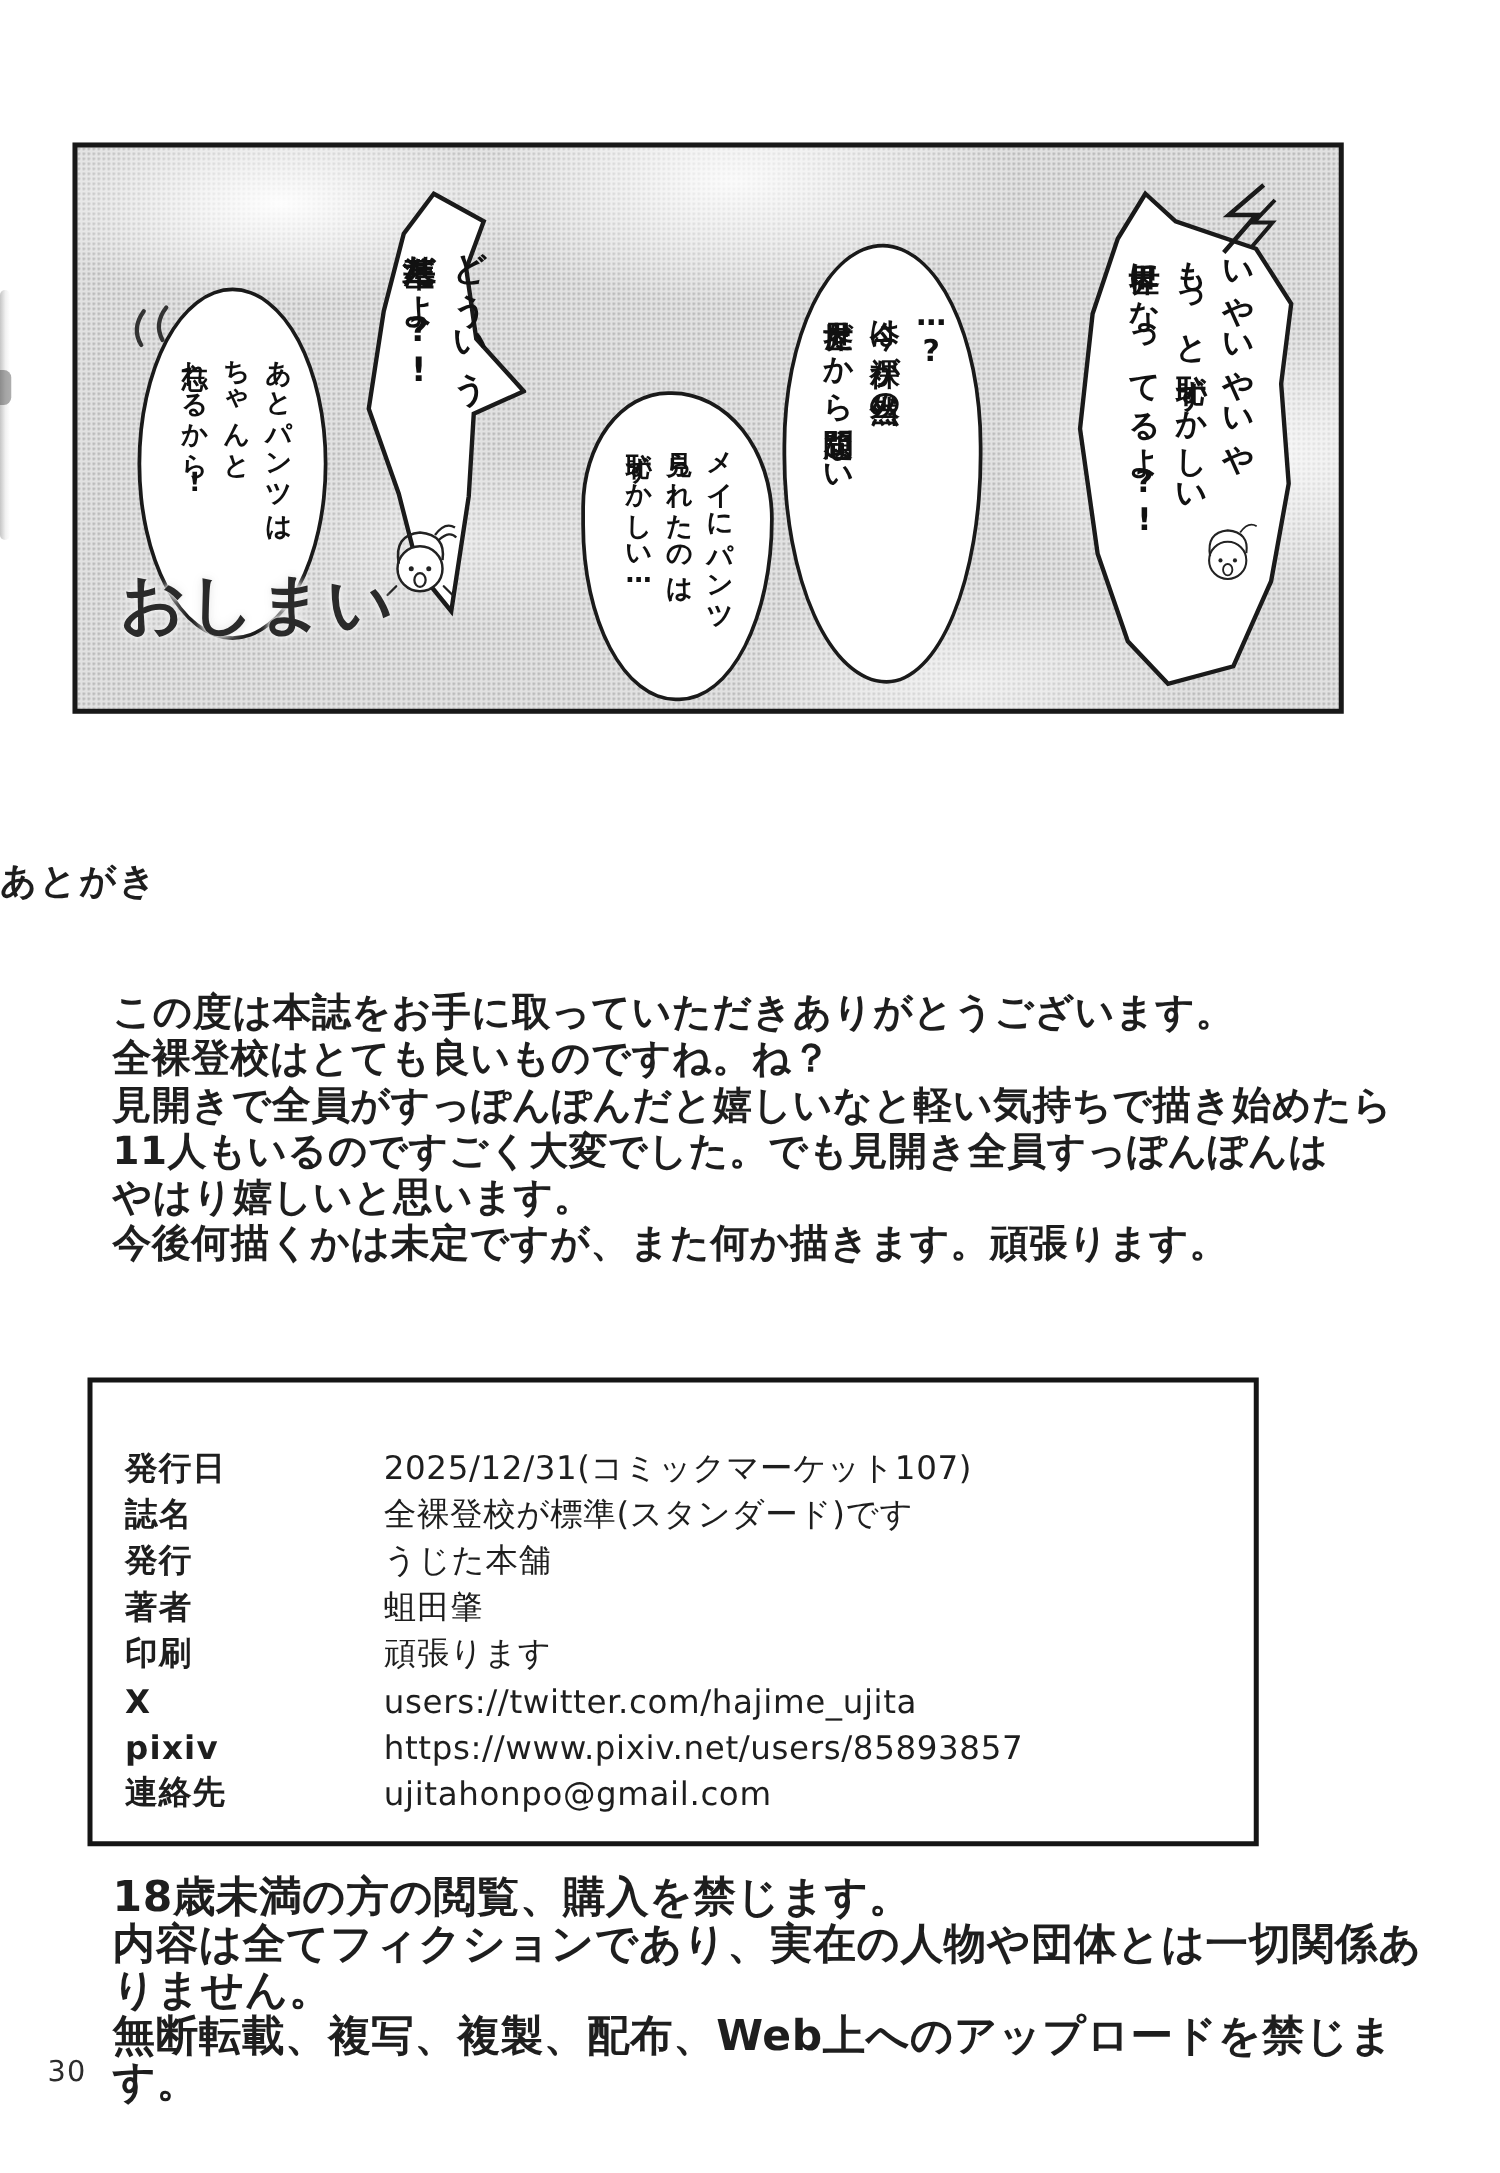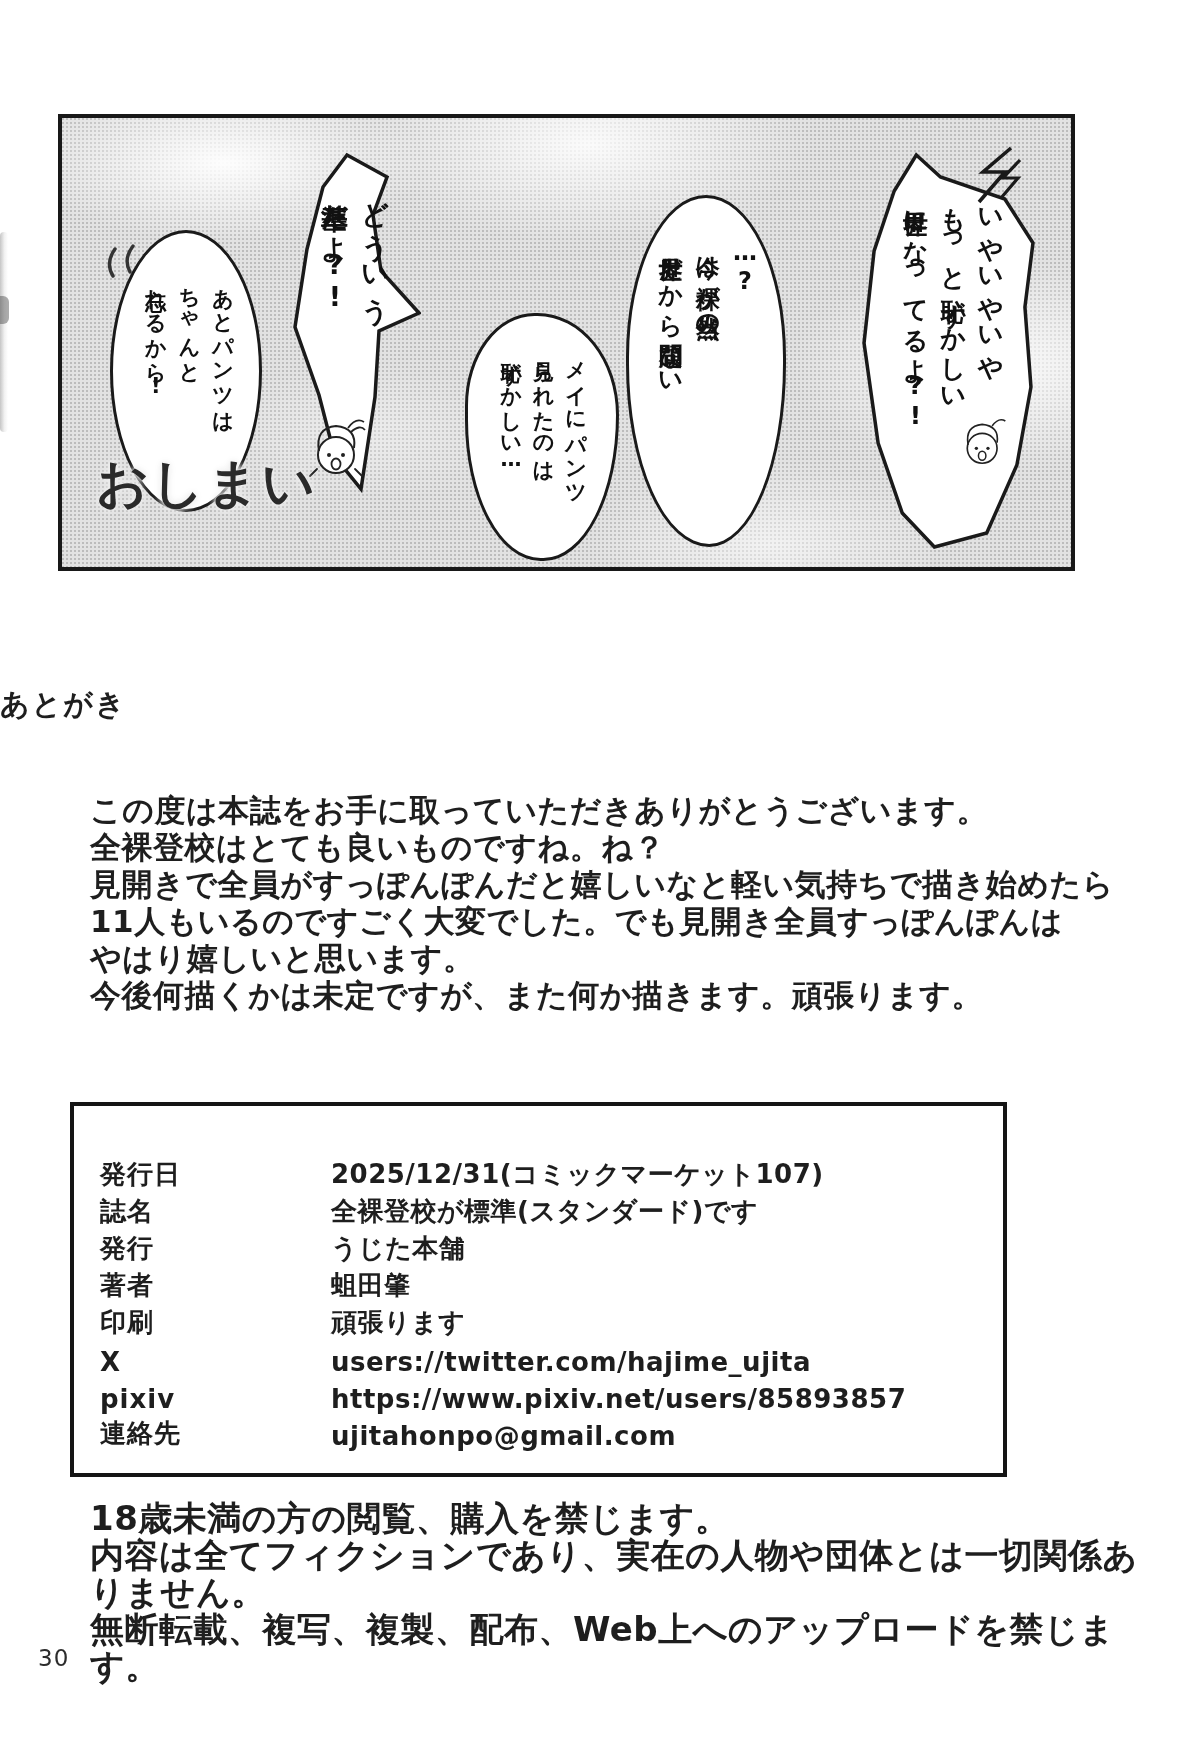--- a/index.html
+++ b/index.html
@@ -59,21 +59,21 @@
   
   .colophon {
     position:absolute; left:70px; top:1102px; width:937px; height:375px;
     border:4px solid #151515; background:#fff;
     padding:49px 18px 0 26px;
   }
   .colophon-row { display:flex; height:37px; align-items:flex-end; }
   .colophon-label {
     width:207px; flex:0 0 207px; font-size:26px; font-weight:bold; letter-spacing:1px;
   }
-  .colophon-value { font-size:26px; font-weight:bold; letter-spacing:.5px;margin-left:24px; }
+  .colophon-value { font-size:26px; font-weight:normal; letter-spacing:.5px; }
   
   .disclaimer {
     position:absolute; left:90px; top:1500px; width:1070px;
     font-size:34px; line-height:37px; font-weight:bold; letter-spacing:.5px;
   }
   
   .page-number {
     position:absolute; left:38px; top:1645px; font-size:23px; color:#2c2c2c;
     letter-spacing:1px;
     text-align:right;

